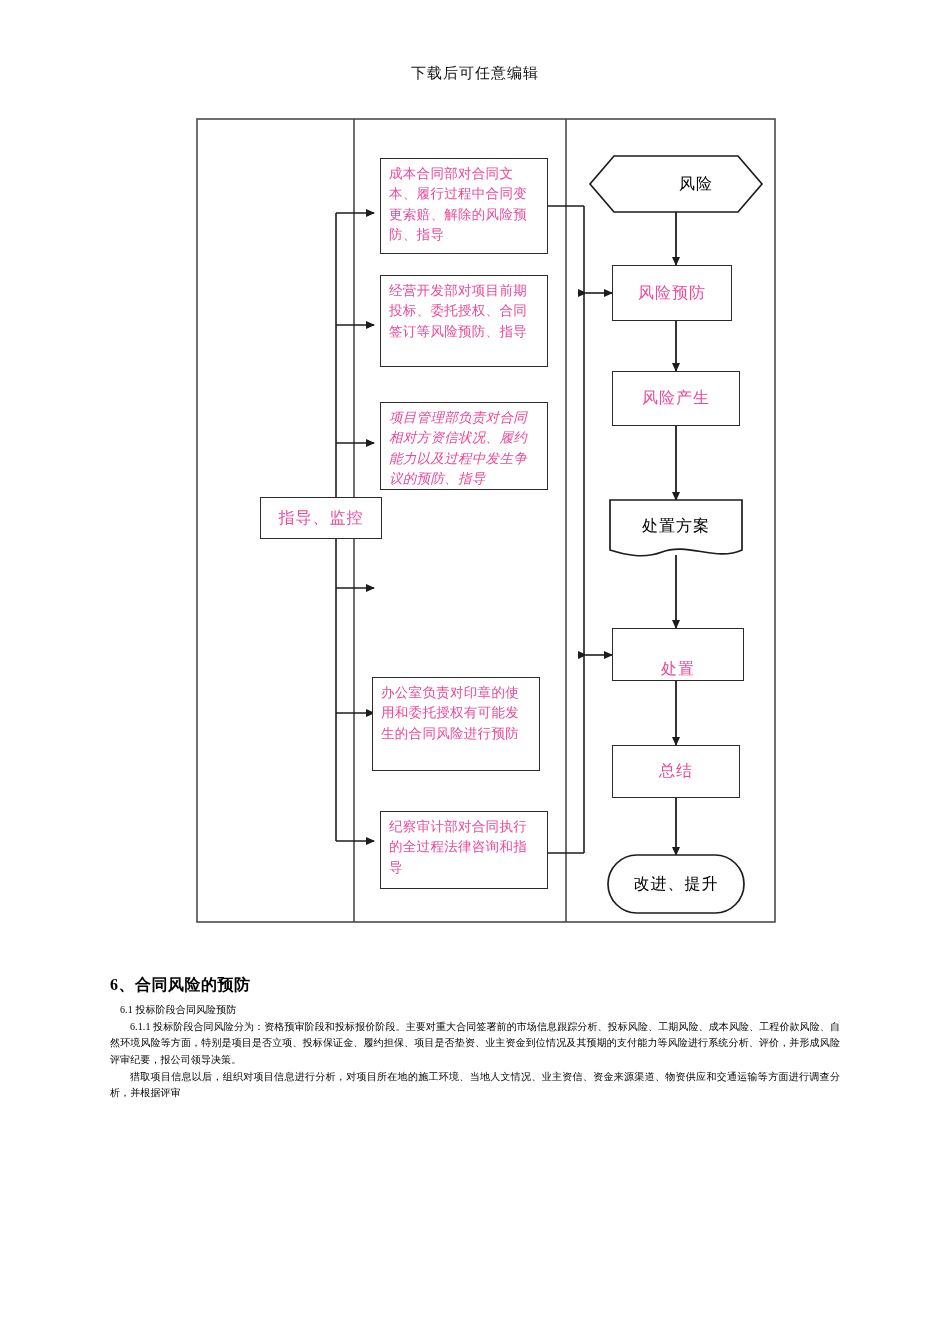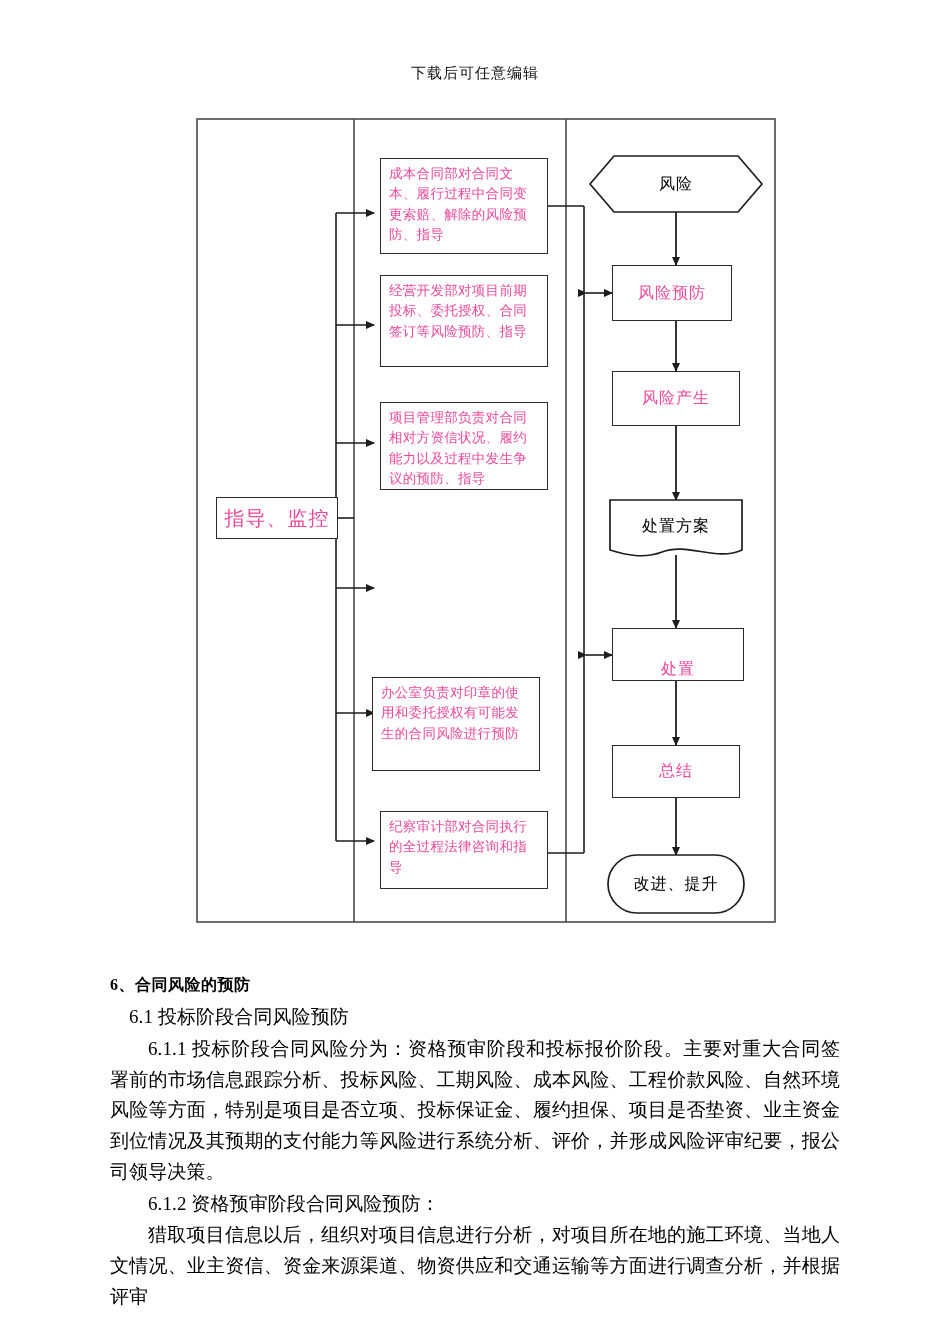--- a/index.html
+++ b/index.html
@@ -42,22 +42,23 @@
   .proc-box > span{display:block;width:100%;}
   .rect-node{
     border:1.6px solid #2b2b2b;
     background:#fff;
     font-size:16px;
     letter-spacing:1px;
   }
   .left-node{
     border:1.6px solid #2b2b2b;
     background:#fff;
-    font-size:20px;
+    font-size:16px;
     letter-spacing:1px;
+    margin-left:44px;
   }
   .shape-label{
     position:absolute; left:0; top:0; width:100%; height:100%;
     display:flex; align-items:center; justify-content:center;
     font-size:16px; letter-spacing:1px; line-height:1.25;
     pointer-events:none;
   }
   .stadium-label{
     align-items:center;
     padding:0 16px; box-sizing:border-box;
@@ -66,21 +67,21 @@
     position:absolute; left:0; top:975px; width:950px;
     padding:0 110px; box-sizing:border-box;
   }
   #body-text h3{
     margin:0 0 6px 0;
     font-size:16px; font-weight:bold;
     letter-spacing:0.5px;
   }
   #body-text p{
     margin:0 0 1px 0;
-    font-size:19px;
+    font-size:10px;
     line-height:1.62;
     text-align:justify;
     text-justify:inter-ideograph;
     letter-spacing:0.1px;
   }
   p.indent1{text-indent:1em;}
   p.indent2{text-indent:2em;}
 </style>
 </head>
 <body>
@@ -145,34 +146,34 @@
   </div>
 
   <div class="node proc-box" style="left:184px; top:40px; width:168px; height:96px;">
     <span>成本合同部对合同文本、履行过程中合同变更索赔、解除的风险预防、指导</span>
   </div>
 
   <div class="node proc-box" style="left:184px; top:157px; width:168px; height:92px;">
     <span>经营开发部对项目前期投标、委托授权、合同签订等风险预防、指导</span>
   </div>
 
-  <div class="node proc-box" style="left:184px; top:284px; width:168px; height:88px;">
+  <div class="node proc-box" style="left:184px; top:284px; width:168px; height:88px;font-style:italic;">
     <span>项目管理部负责对合同相对方资信状况、履约能力以及过程中发生争议的预防、指导</span>
   </div>
 
 
   <div class="node proc-box" style="left:176px; top:559px; width:168px; height:94px;">
     <span>办公室负责对印章的使用和委托授权有可能发生的合同风险进行预防</span>
   </div>
 
   <div class="node proc-box" style="left:184px; top:693px; width:168px; height:78px;">
     <span>纪察审计部对合同执行的全过程法律咨询和指导</span>
   </div>
 
-  <div class="shape-label" style="left:394px; top:38px; width:172px; height:56px;">
+  <div class="shape-label" style="left:414px; top:38px; width:172px; height:56px;">
     <span>风险</span>
   </div>
 
   <div class="node rect-node" style="left:416px; top:147px; width:120px; height:56px;">
     <span>风险预防</span>
   </div>
 
   <div class="node rect-node" style="left:416px; top:253px; width:128px; height:55px;">
     <span>风险产生</span>
   </div>
@@ -192,15 +193,14 @@
   <div class="shape-label stadium-label" style="left:412px; top:737px; width:136px; height:58px;">
     <span>改进、提升</span>
   </div>
 
 </div>
 
 <div id="body-text">
   <h3>6、合同风险的预防</h3>
   <p class="indent1">6.1 投标阶段合同风险预防</p>
   <p class="indent2">6.1.1 投标阶段合同风险分为：资格预审阶段和投标报价阶段。主要对重大合同签署前的市场信息跟踪分析、投标风险、工期风险、成本风险、工程价款风险、自然环境风险等方面，特别是项目是否立项、投标保证金、履约担保、项目是否垫资、业主资金到位情况及其预期的支付能力等风险进行系统分析、评价，并形成风险评审纪要，报公司领导决策。</p>
-  <p class="indent2">6.1.2 资格预审阶段合同风险预防：</p>
   <p class="indent2">猎取项目信息以后，组织对项目信息进行分析，对项目所在地的施工环境、当地人文情况、业主资信、资金来源渠道、物资供应和交通运输等方面进行调查分析，并根据评审</p>
 </div>
 
 </body></html>

